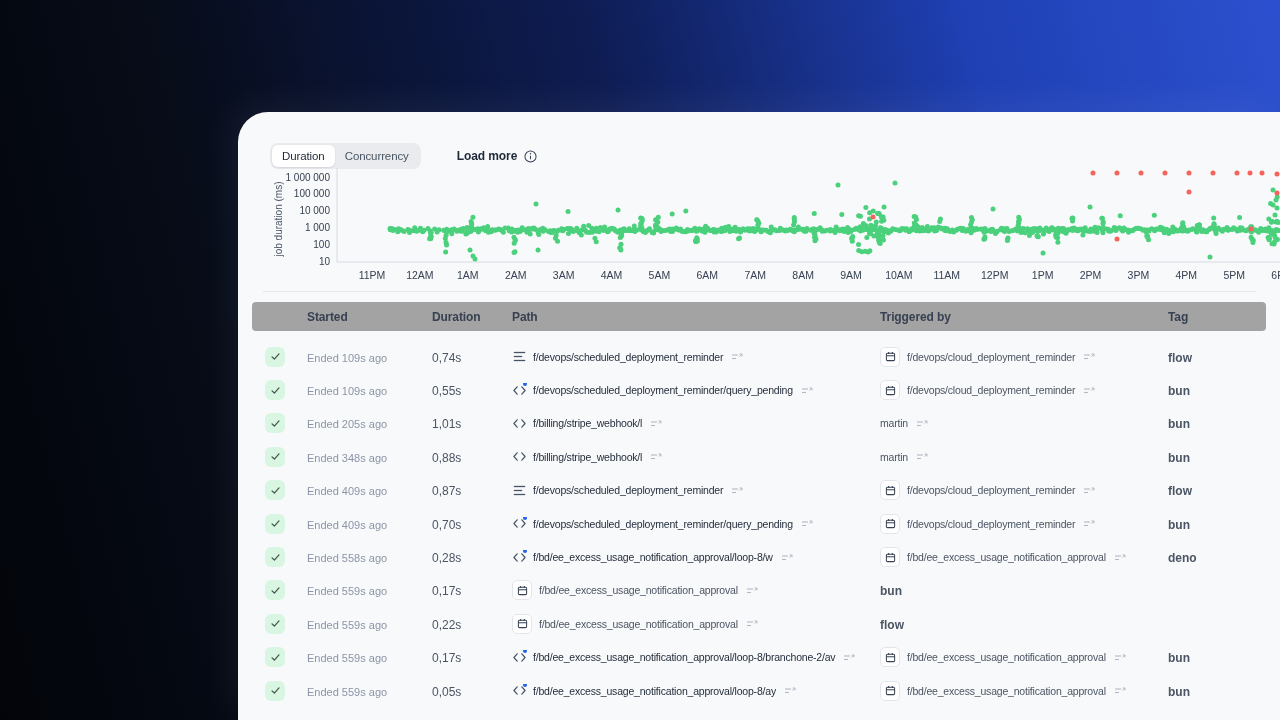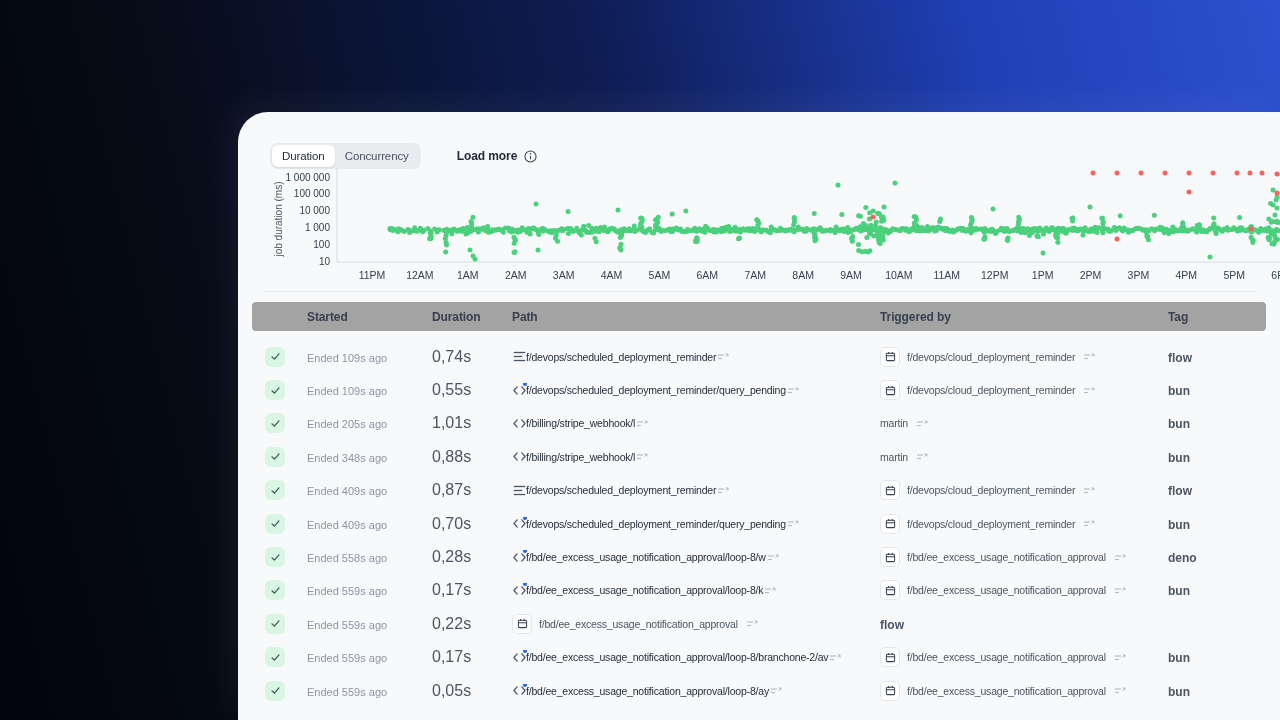--- a/index.html
+++ b/index.html
@@ -34,22 +34,22 @@
   }
   .thead div { font-size:12px; font-weight:700; color:#374151; letter-spacing:-0.1px; }
   .tbody { margin-top:9px; }
   .trow {
     display:grid; grid-template-columns:55px 125px 80px 368px 288px 1fr;
     height:33.4px; align-items:center;
   }
   .status-cell { padding-left:13px; }
   .status-badge { width:20px; height:20px; border-radius:6px; background:#d8f6e2; display:flex; align-items:center; justify-content:center; }
   .started { font-size:11px; color:#8b95a7; }
-  .duration { font-size:16px; color:#4b5563; }
-  .path-cell { display:flex; align-items:center; overflow:hidden; white-space:nowrap; padding-right:4px; }
+  .duration { font-size:12px; color:#4b5563; }
+  .path-cell { display:flex; align-items:center; gap:7px; overflow:hidden; white-space:nowrap; padding-right:4px; }
   .kind-icon { position:relative; width:14px; height:14px; flex:none; display:flex; align-items:center; justify-content:center; }
   .blue-dot { position:absolute; right:-1px; top:-1px; width:4px; height:4px; border-radius:50%; background:#2563eb; }
   .path-text { font-size:10.5px; letter-spacing:-0.2px; color:#1f2937; }
   .filter-ic { flex:none; margin-left:1px; }
   .trig-cell { display:flex; align-items:center; gap:7px; overflow:hidden; white-space:nowrap; }
   .cal-box { width:20px; height:20px; border:1px solid #e2e5ea; background:#fff; border-radius:5px; display:flex; align-items:center; justify-content:center; flex:none; }
   .trig-text { font-size:10.5px; letter-spacing:-0.2px; color:#4b5563; }
   .tag { font-size:12px; color:#4b5563;font-weight:bold; }
 </style>
 </head>
@@ -1339,36 +1339,20 @@
   <div class="trow">
     <div class="status-cell">
       <div class="status-badge">
         <svg width="11" height="11" viewBox="0 0 12 12">
                 <path d="M2.2 6.4 L4.8 8.8 L9.8 3.2" fill="none" stroke="#3f5a4c" stroke-width="1.4" stroke-linecap="round" stroke-linejoin="round"></path>
               </svg>
       </div>
     </div>
     <div><span class="started">Ended 559s ago</span></div>
     <div><span class="duration">0,17s</span></div>
-    <div class="path-cell">
-
-      <span class="kind-icon icon-script">
-        <svg width="13" height="11" viewBox="0 0 14 11">
-                <path d="M4.5 1.5 L1 5.5 L4.5 9.5" fill="none" stroke="#475467" stroke-width="1.3" stroke-linecap="round" stroke-linejoin="round"></path>
-                <path d="M9.5 1.5 L13 5.5 L9.5 9.5" fill="none" stroke="#475467" stroke-width="1.3" stroke-linecap="round" stroke-linejoin="round"></path>
-              </svg>
-        <span class="blue-dot dot-el"></span>
-      </span>
-      <span class="path-text">f/bd/ee_excess_usage_notification_approval/loop-8/k</span>
-      <svg class="filter-ic" width="12" height="11" viewBox="0 0 12 11">
-              <line x1="1" y1="4" x2="7" y2="4" stroke="#b3bac4" stroke-width="1.1"></line>
-              <line x1="1" y1="7.5" x2="5" y2="7.5" stroke="#b3bac4" stroke-width="1.1"></line>
-              <path d="M8.5 5.5 L11 3 M11 3 h-2.4 M11 3 v2.4" stroke="#b3bac4" stroke-width="1" fill="none"></path>
-            </svg>
-    </div>
     <div class="trig-cell">
       <span class="cal-box">
         <svg width="11" height="11" viewBox="0 0 12 12">
                 <rect x="1.5" y="2.5" width="9" height="8" rx="1.2" fill="none" stroke="#374151" stroke-width="1.1"></rect>
                 <line x1="1.5" y1="5.2" x2="10.5" y2="5.2" stroke="#374151" stroke-width="1.1"></line>
                 <line x1="4" y1="1" x2="4" y2="3.2" stroke="#374151" stroke-width="1.1"></line>
                 <line x1="8" y1="1" x2="8" y2="3.2" stroke="#374151" stroke-width="1.1"></line>
               </svg>
       </span>
       <span class="trig-text">f/bd/ee_excess_usage_notification_approval</span>

